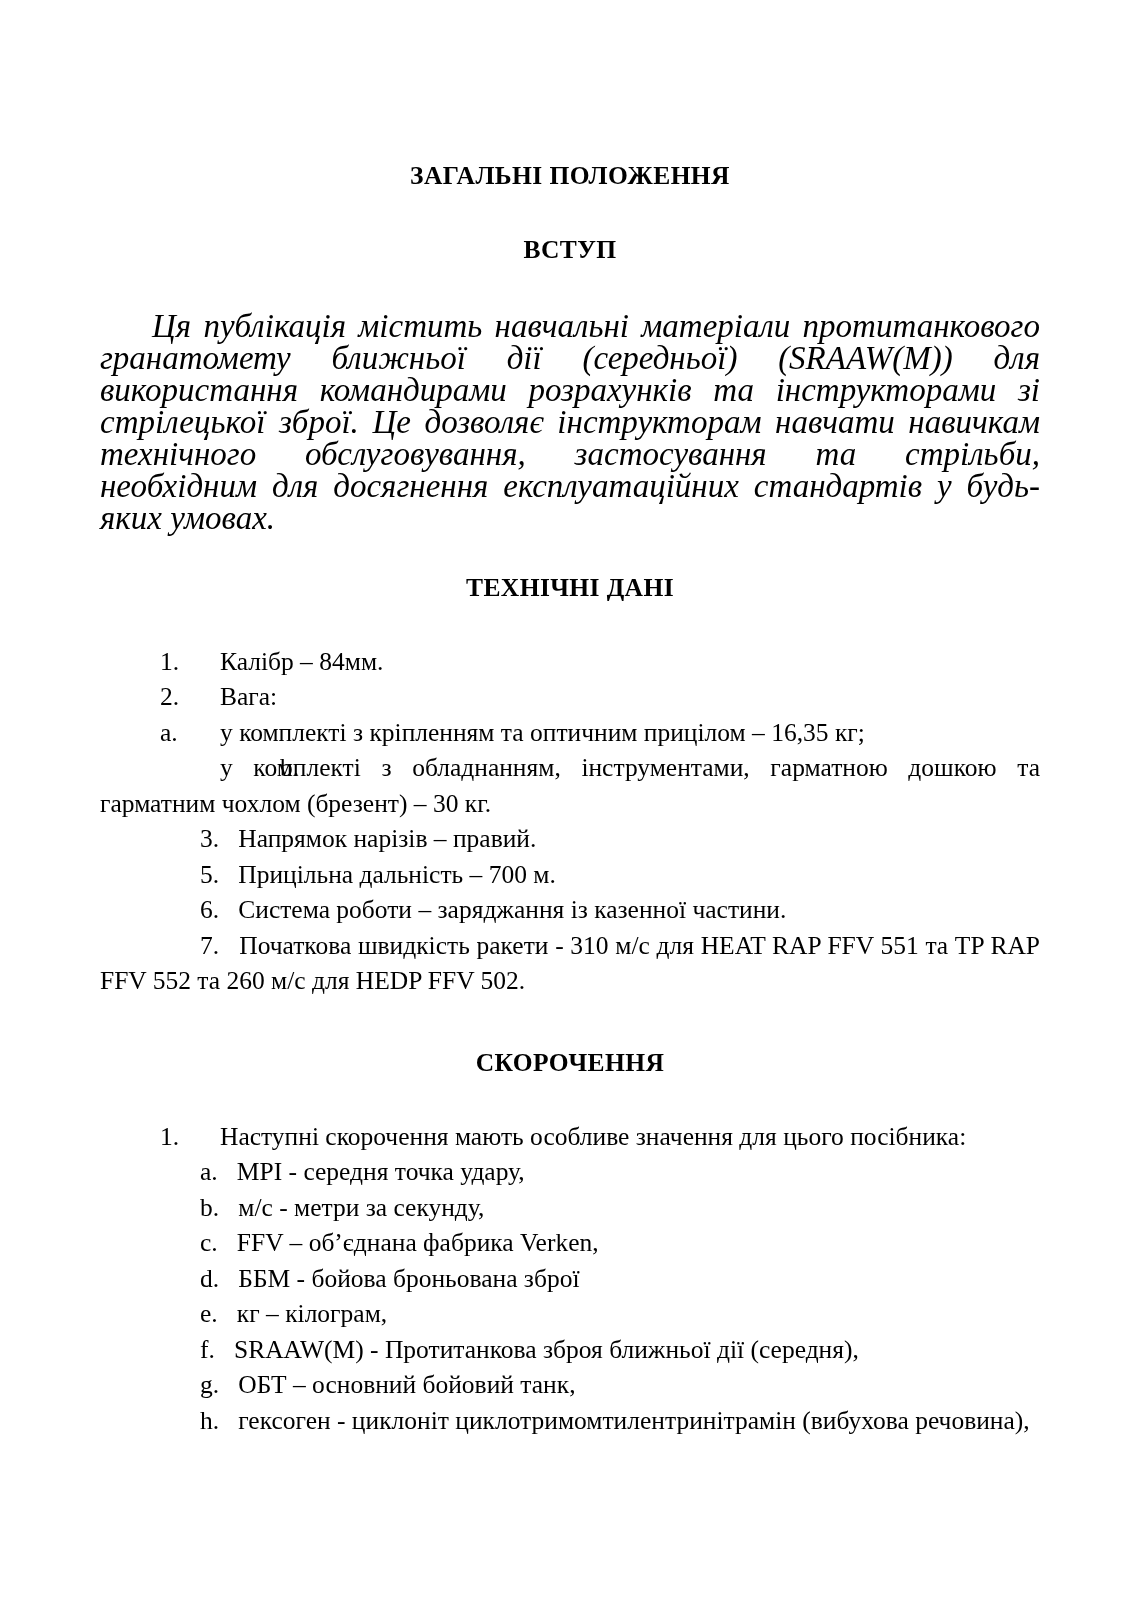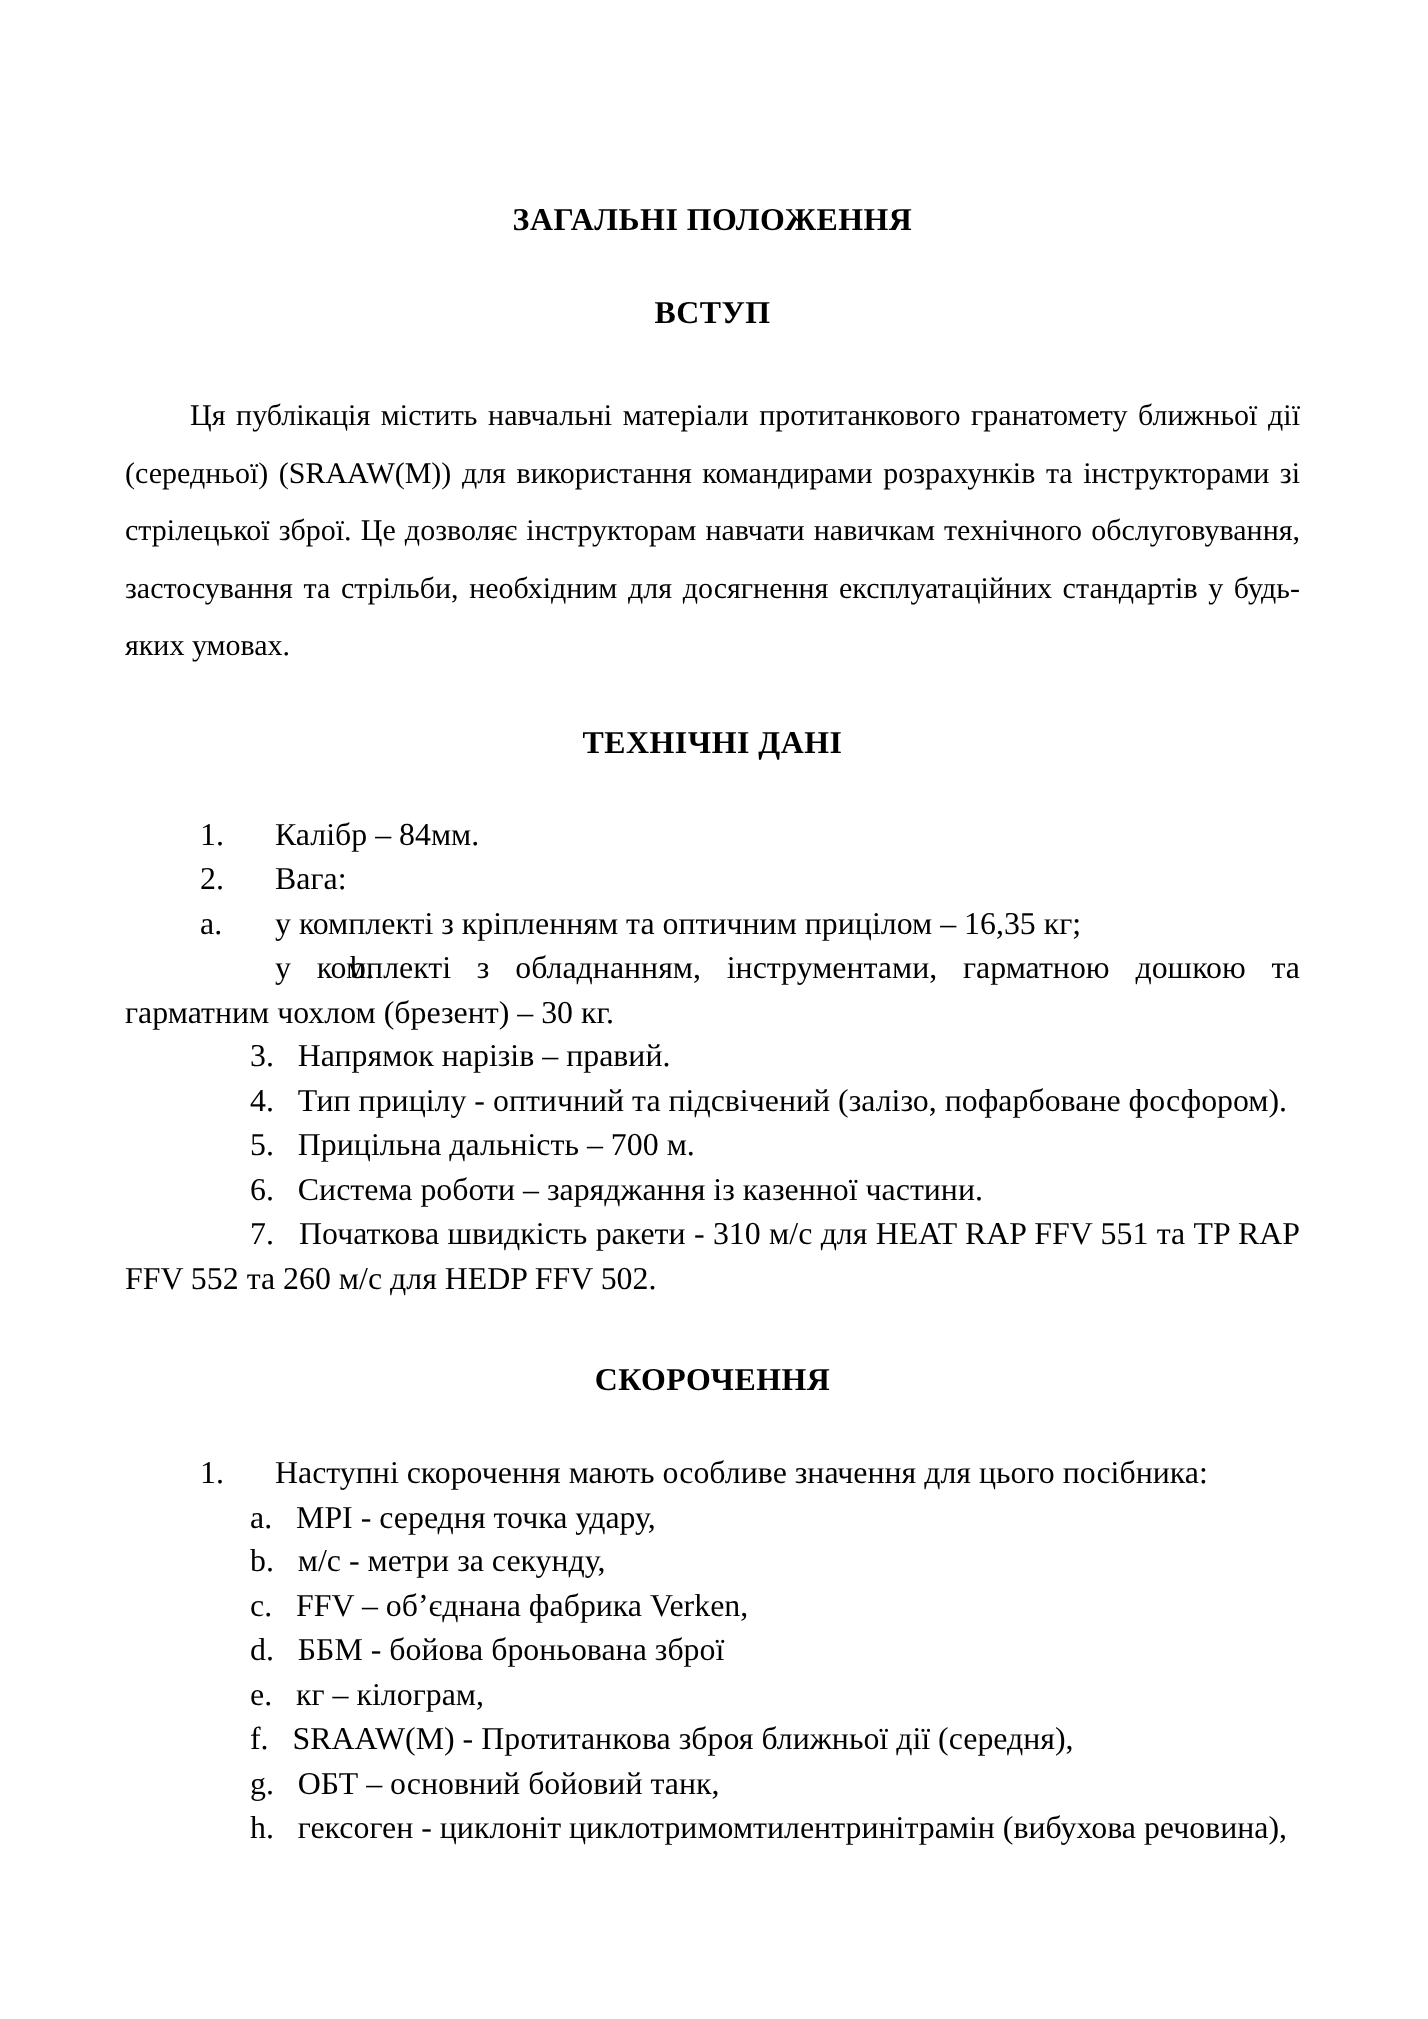--- a/index.html
+++ b/index.html
@@ -42,26 +42,27 @@
   }
   .gap-title-top { height: 160px; }
   .gap-after-title { height: 42px; }
   .gap-after-vstup { height: 44px; }
   .gap-before-tech { height: 38px; }
   .gap-after-tech { height: 40px; }
   .gap-before-abbr { height: 48px; }
   .gap-after-abbr { height: 40px; }
 
   p.body-par {
-    font-size: 24px;
-    line-height: 46px;
+    font-size: 33px;
+    line-height: 32px;
     margin: 0;
     text-align: justify;
     text-indent: 52px;
     text-justify: inter-word;
+    font-style: italic;
   }
 
   .list-block { margin: 0; }
 
   .li-row {
     font-size: 25.5px;
     line-height: 35.5px;
     margin: 0;
     display: block;
     text-align: justify;
@@ -141,25 +142,20 @@
         <span class="marker" style="white-space: nowrap;">b.</span>
         <span>у комплекті з обладнанням, інструментами, гарматною дошкою та гарматним чохлом (брезент) – 30 кг.</span>
       </div>
 
       <div class="li-row li-ind">
         <span>3.</span>
         <span class="sp">&nbsp;</span>
         <span>Напрямок нарізів – правий.</span>
       </div>
 
-      <div class="li-row li-ind">
-        <span>4.</span>
-        <span class="sp">&nbsp;</span>
-        <span>Тип прицілу - оптичний та підсвічений (залізо, пофарбоване фосфором).</span>
-      </div>
 
       <div class="li-row li-ind">
         <span>5.</span>
         <span class="sp">&nbsp;</span>
         <span>Прицільна дальність – 700 м.</span>
       </div>
 
       <div class="li-row li-ind">
         <span>6.</span>
         <span class="sp">&nbsp;</span>

